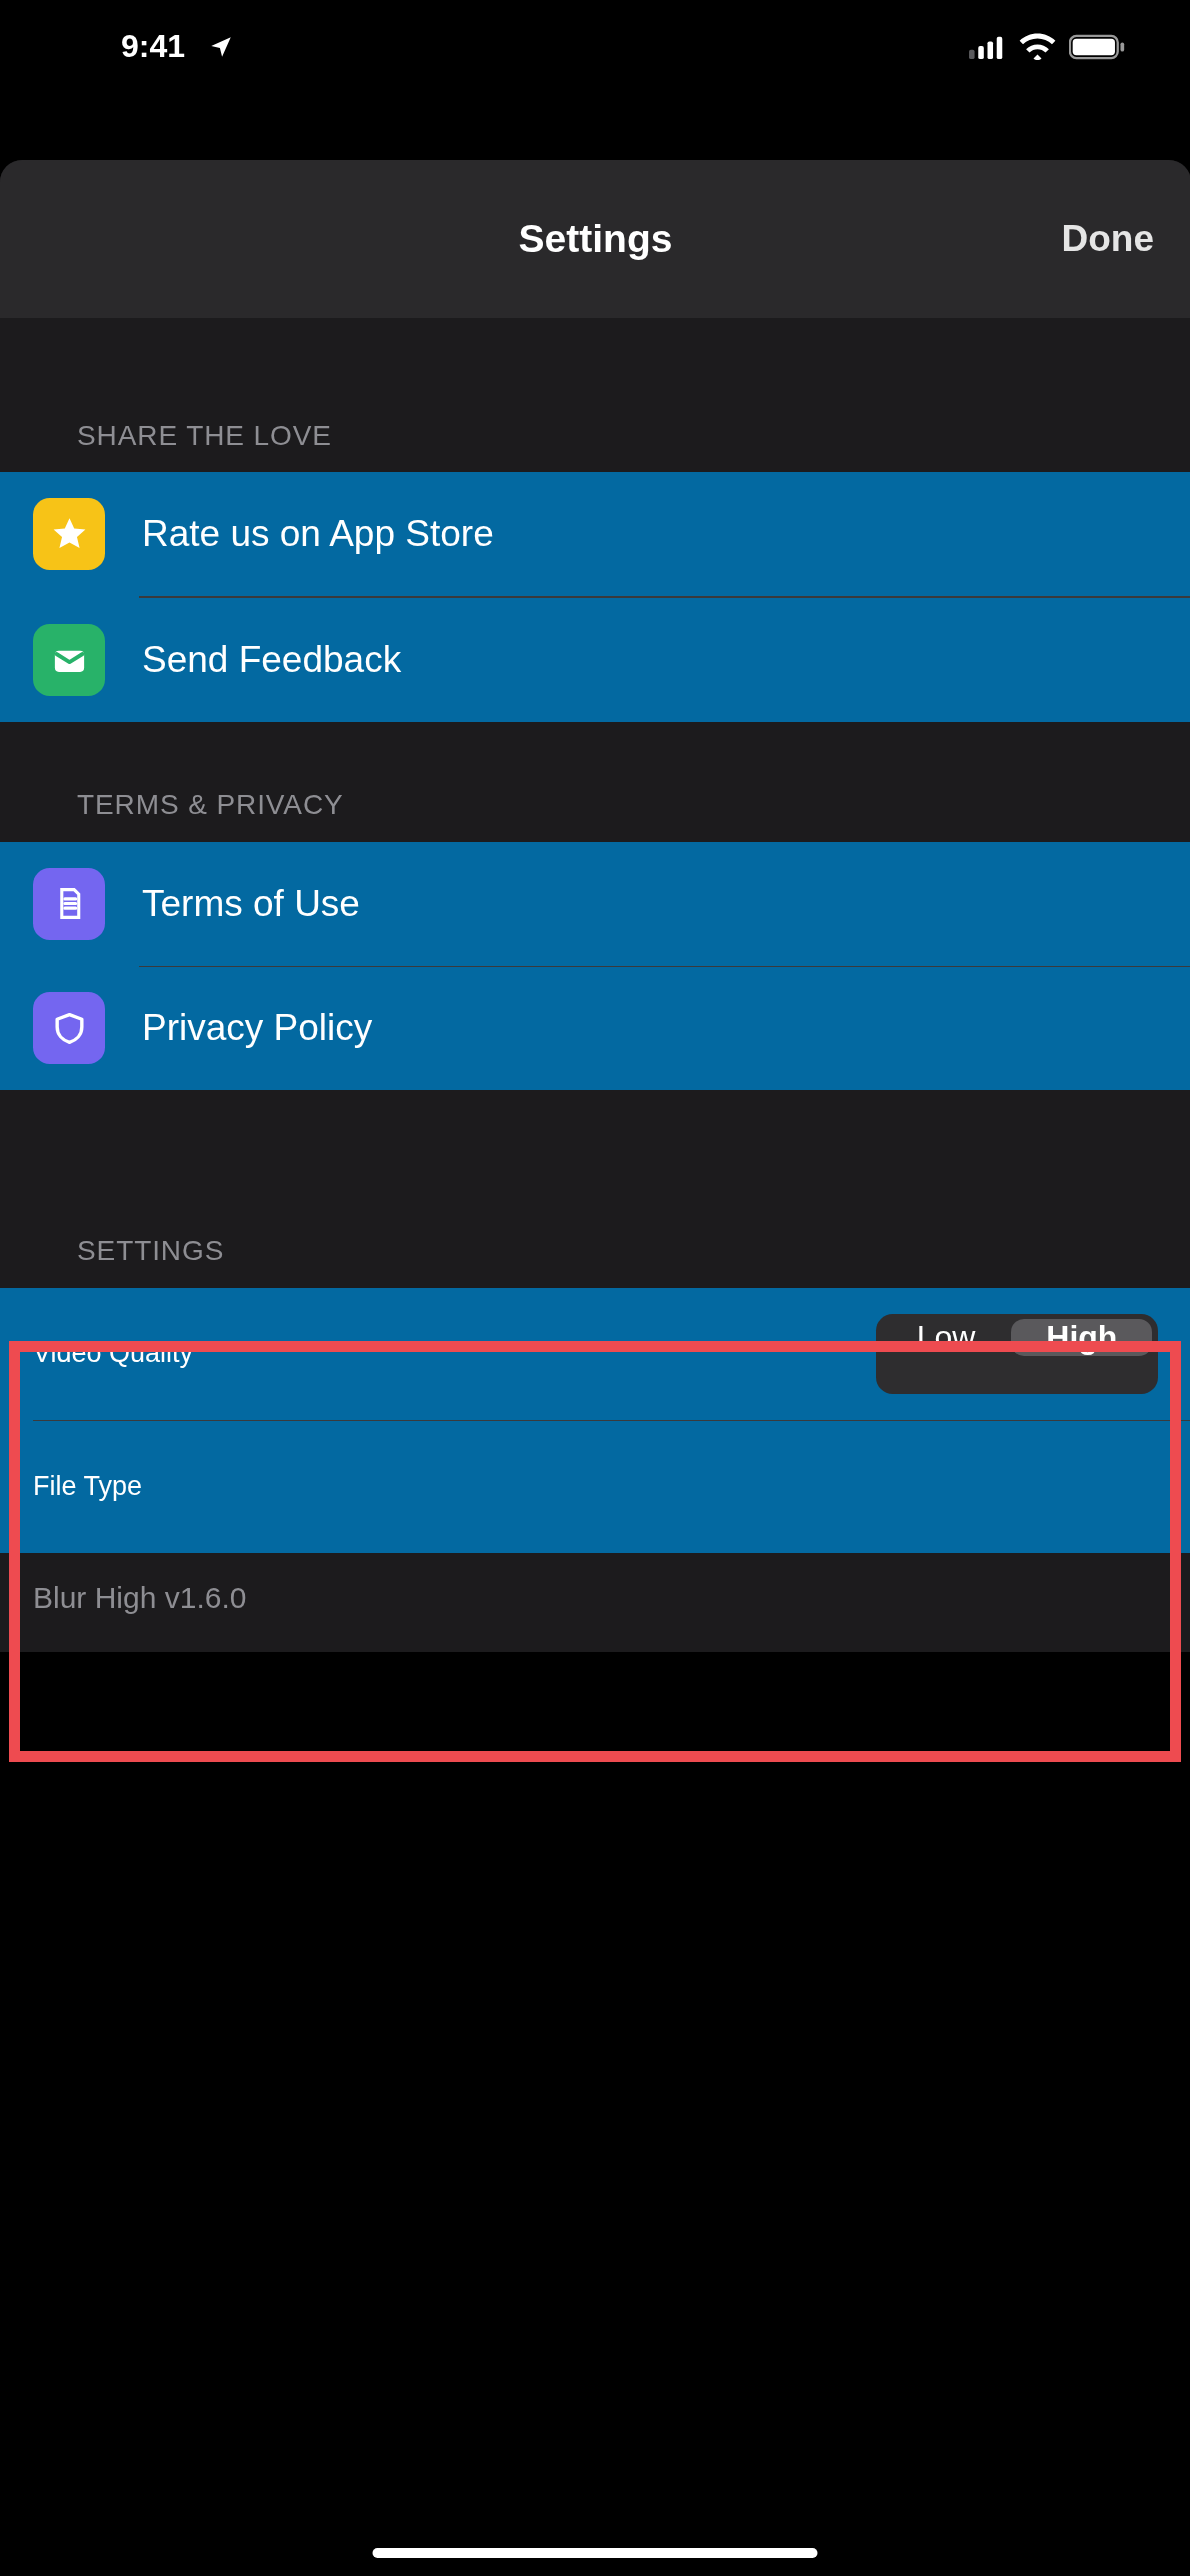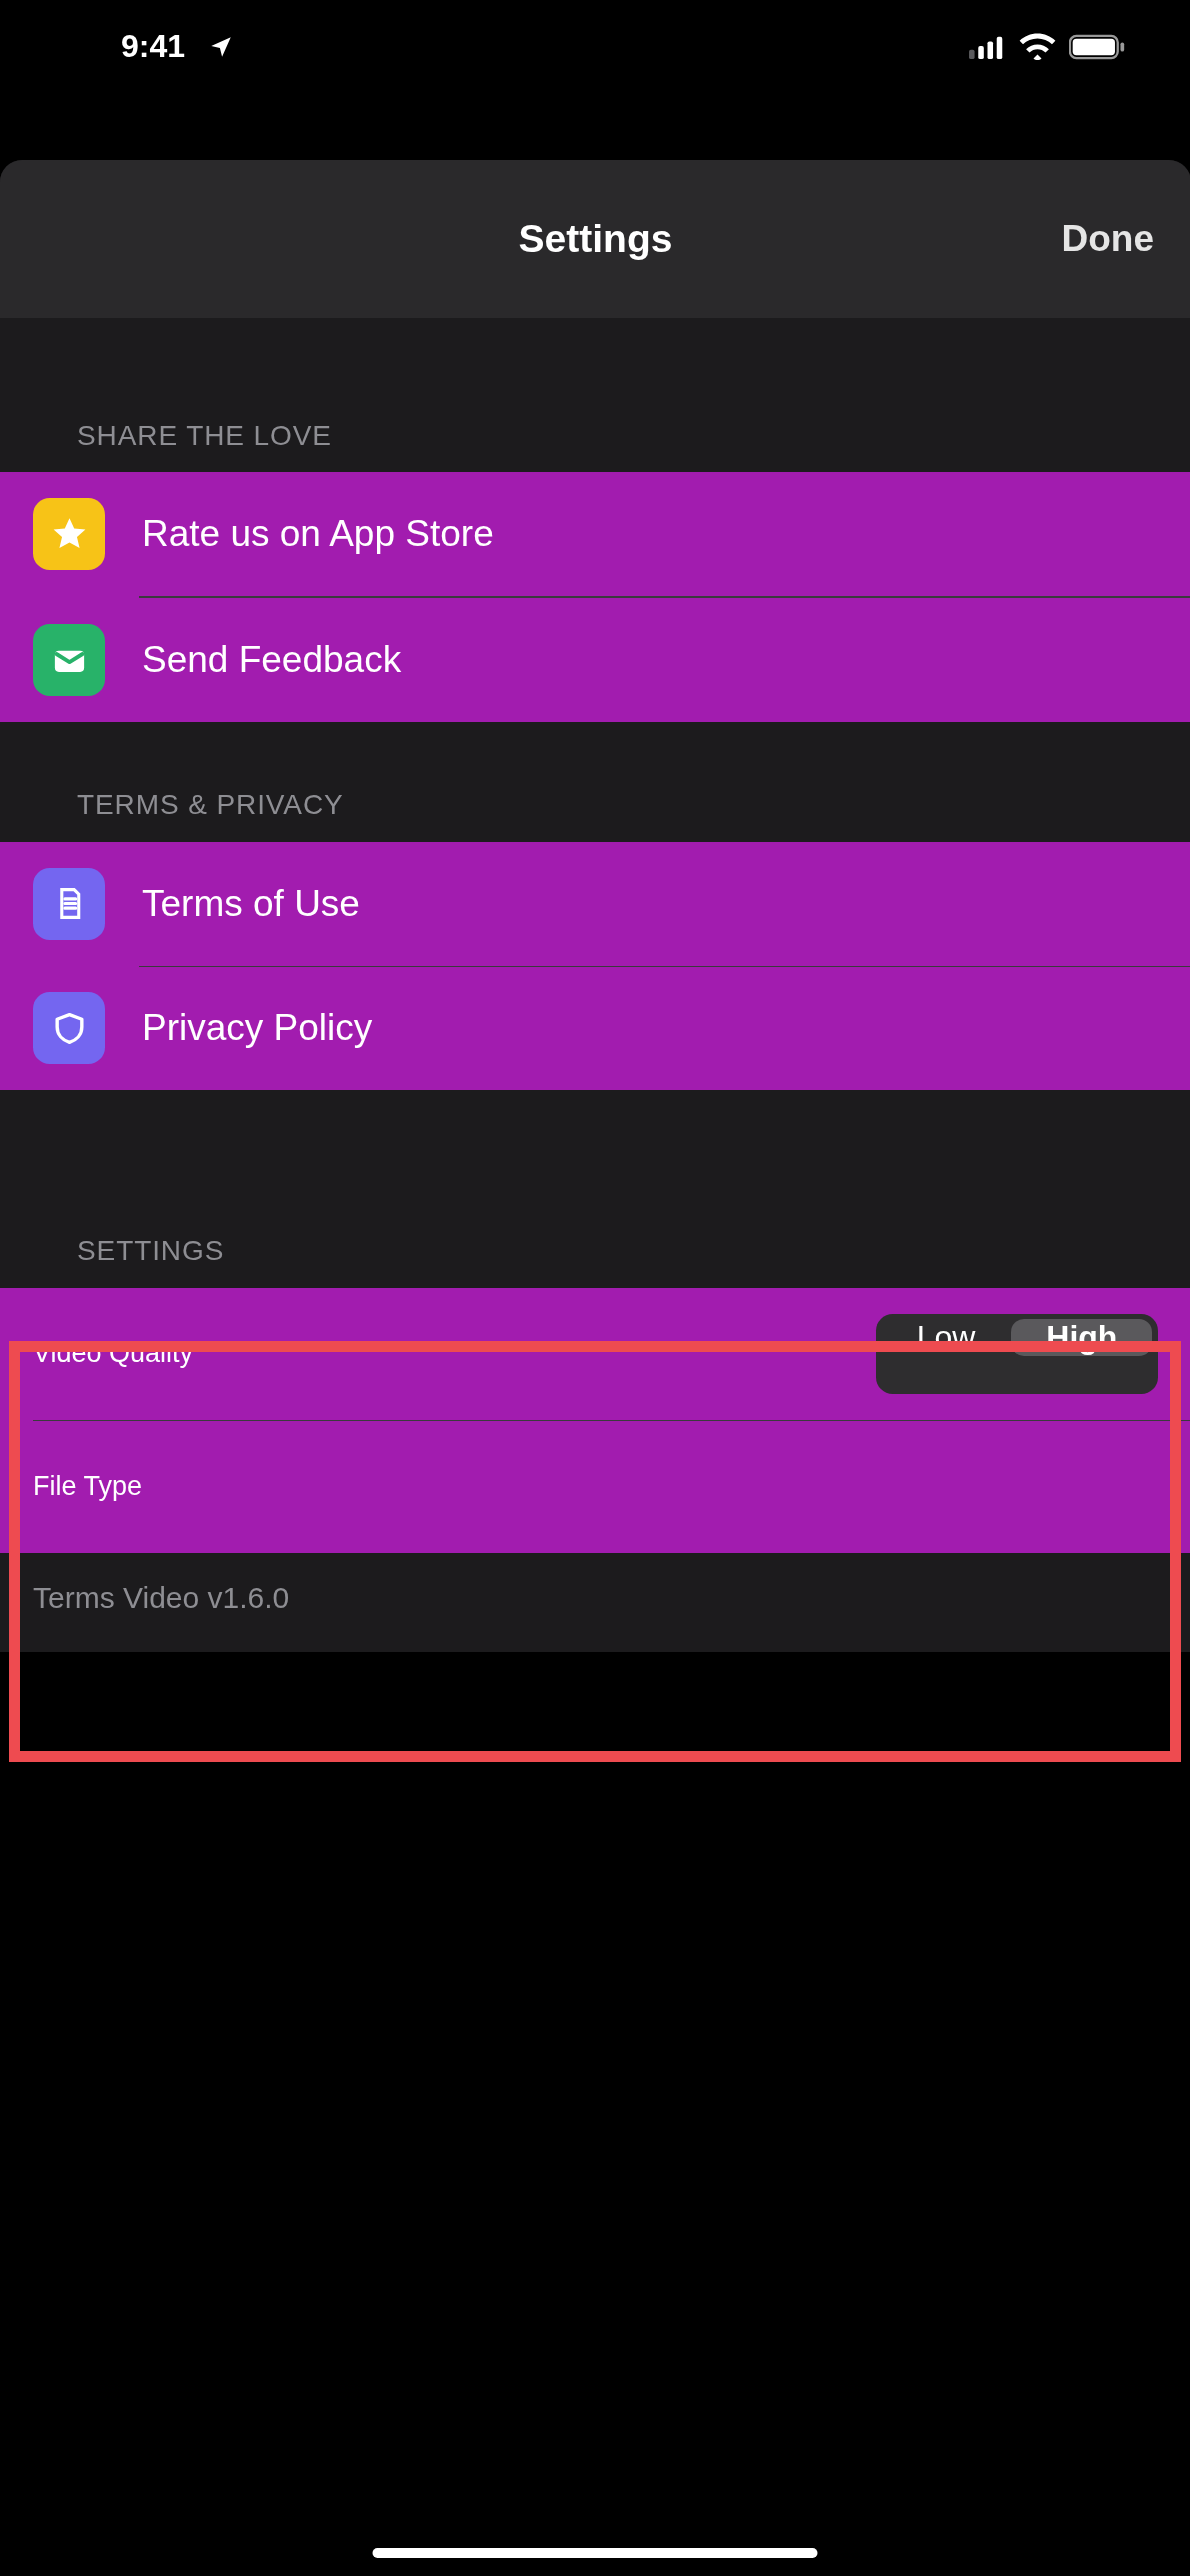--- a/index.html
+++ b/index.html
@@ -71,21 +71,21 @@
     letter-spacing: 0.9px;
     color: #8e8e93;
     text-transform: uppercase;
     background: #1c1b1d;
     margin-left: 44px;
   }
   .section-header.tight { padding-top: 52px; }
   .section-header.first { padding-top: 102px; }
 
   .group {
-    background: #a21caf;
+    background: #0369a1;
   }
 
   .row {
     display: flex;
     align-items: center;
     min-height: 124px;
     padding: 0 33px;
     cursor: pointer;
   }
   .row .icon {
@@ -283,20 +283,20 @@
         <div class="seg selected">High</div>
       </div>
     </div>
     <div class="row-sep full"></div>
 
     <div class="setting-row">
       <div class="slabel">File Type</div>
     </div>
 
   </div>
-  <div class="version">Terms Video v1.6.0</div>
+  <div class="version">Blur High v1.6.0</div>
 
 </div>
 
 <div class="highlight-box" style="left:9.3px; top:1341px; width:1172px; height:421px;"></div>
 
 <div class="home-indicator"></div>
 
 
 </body></html>

